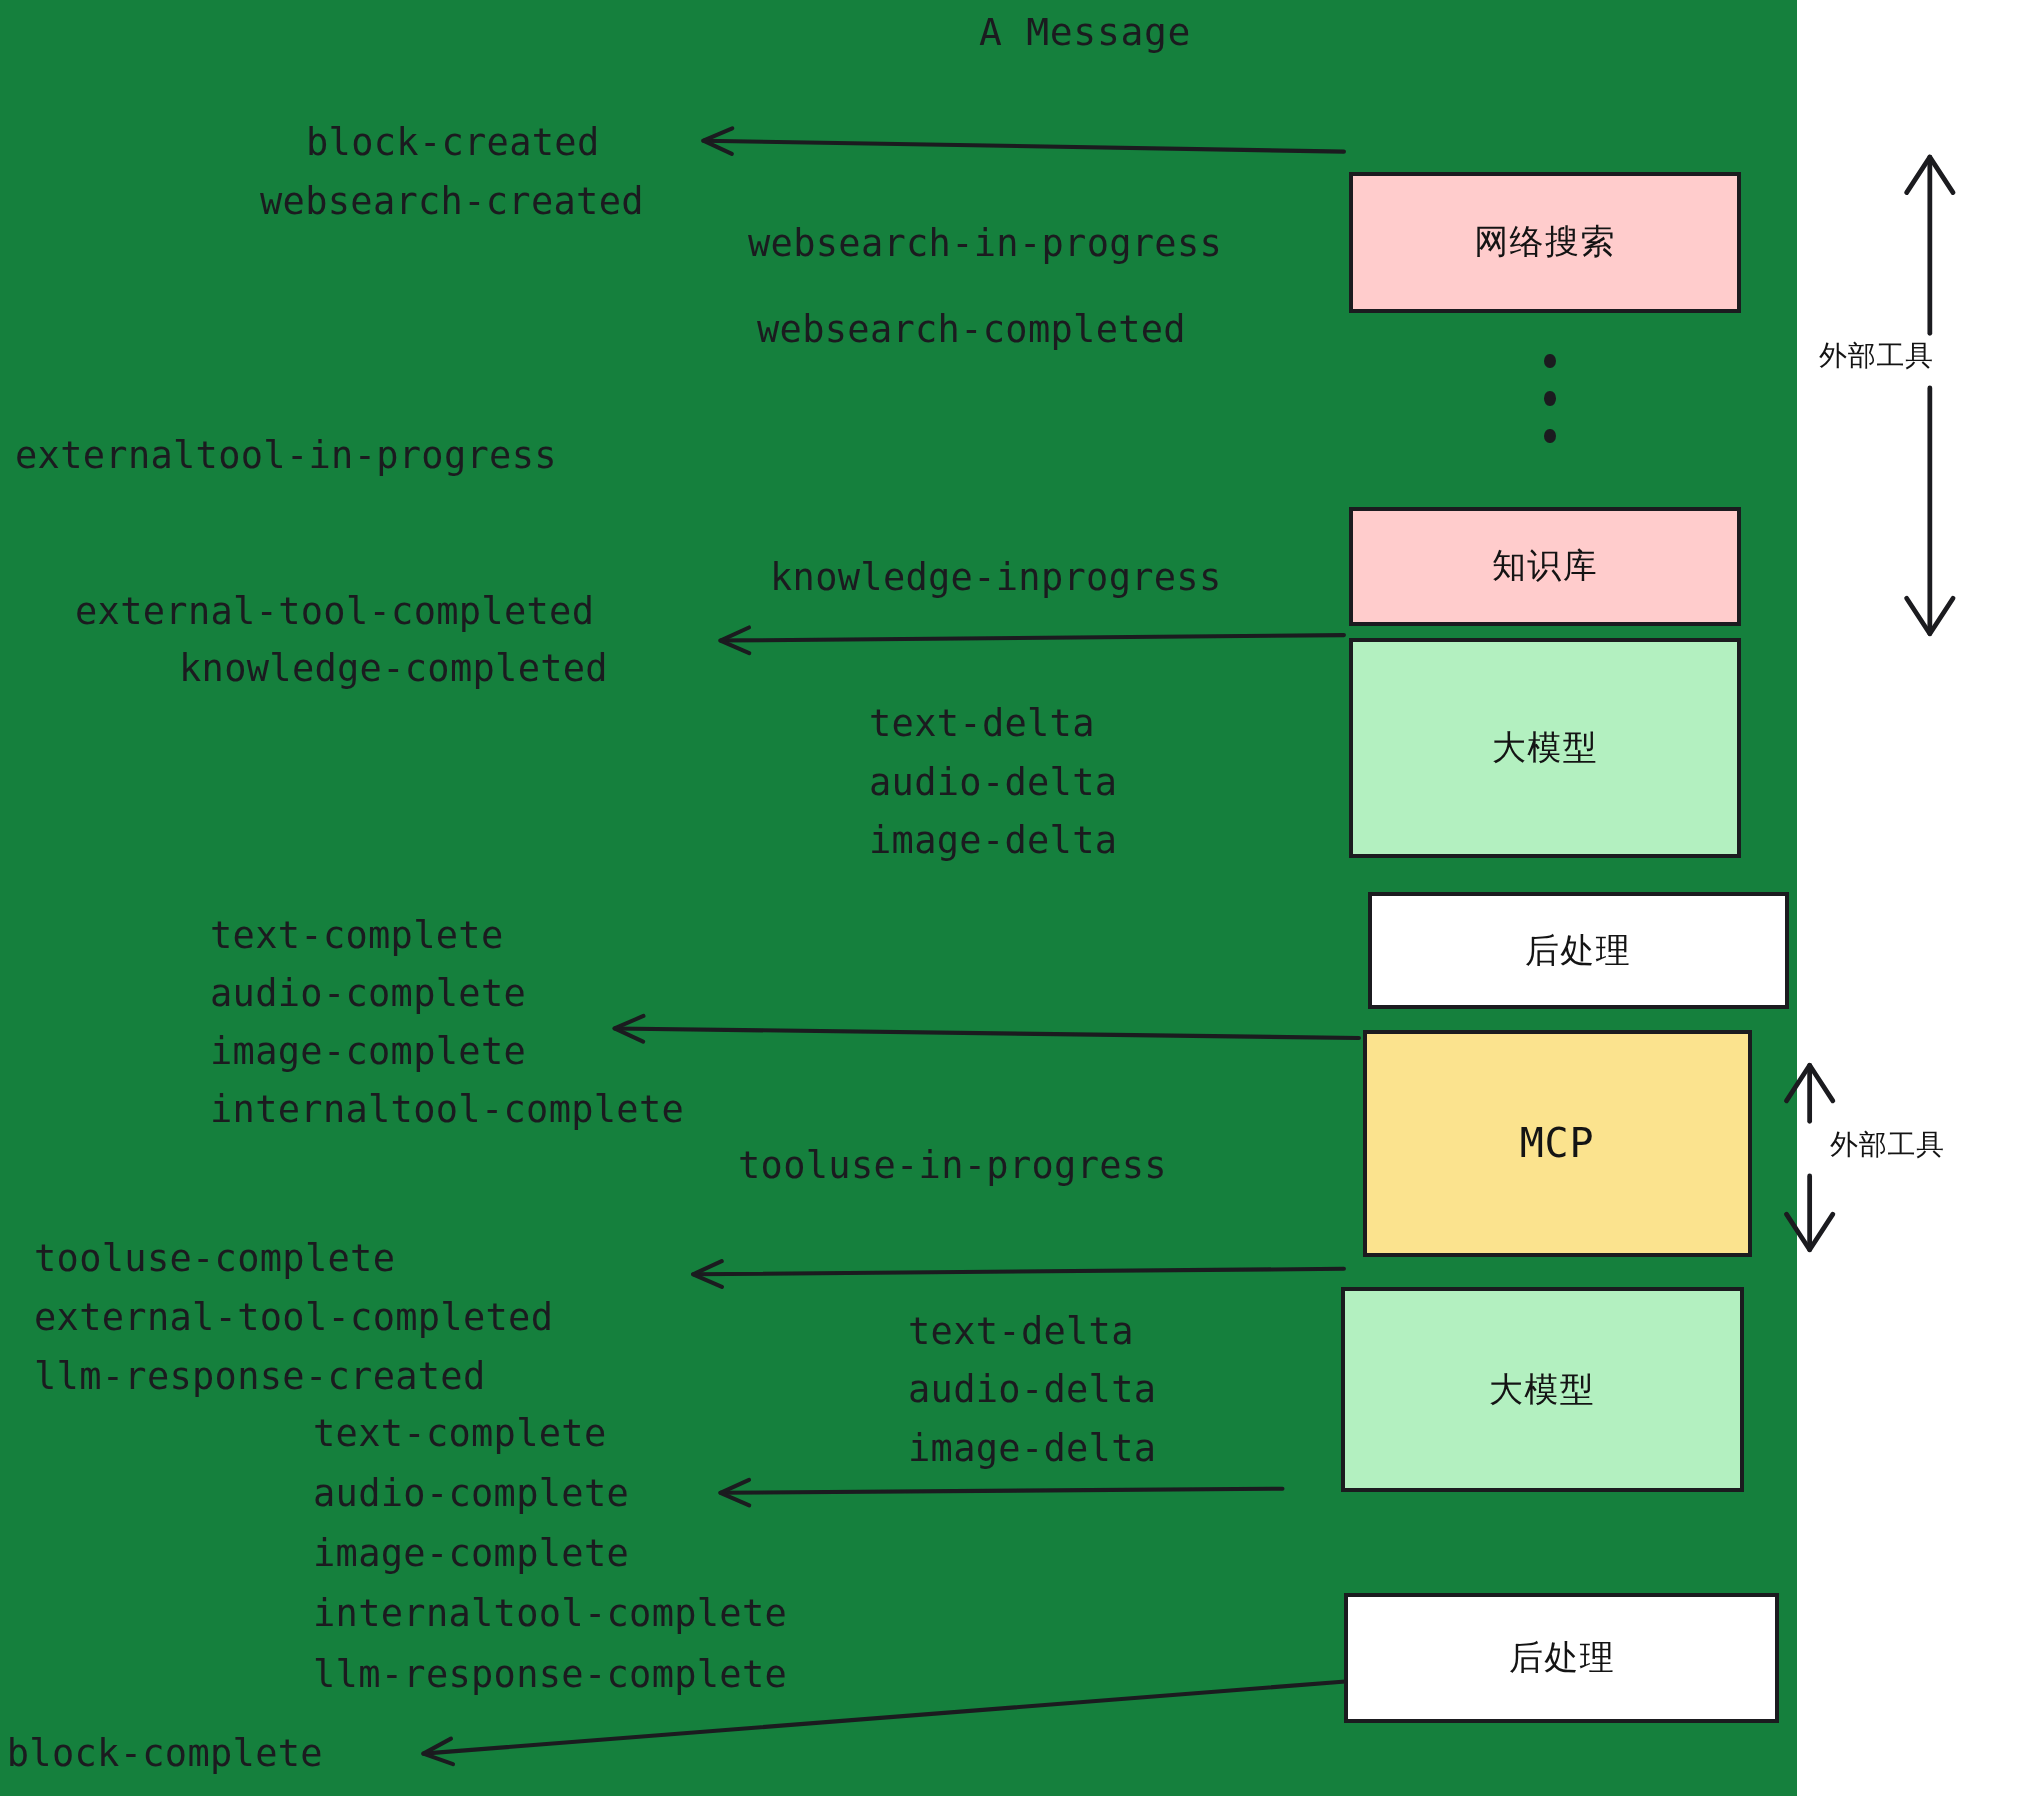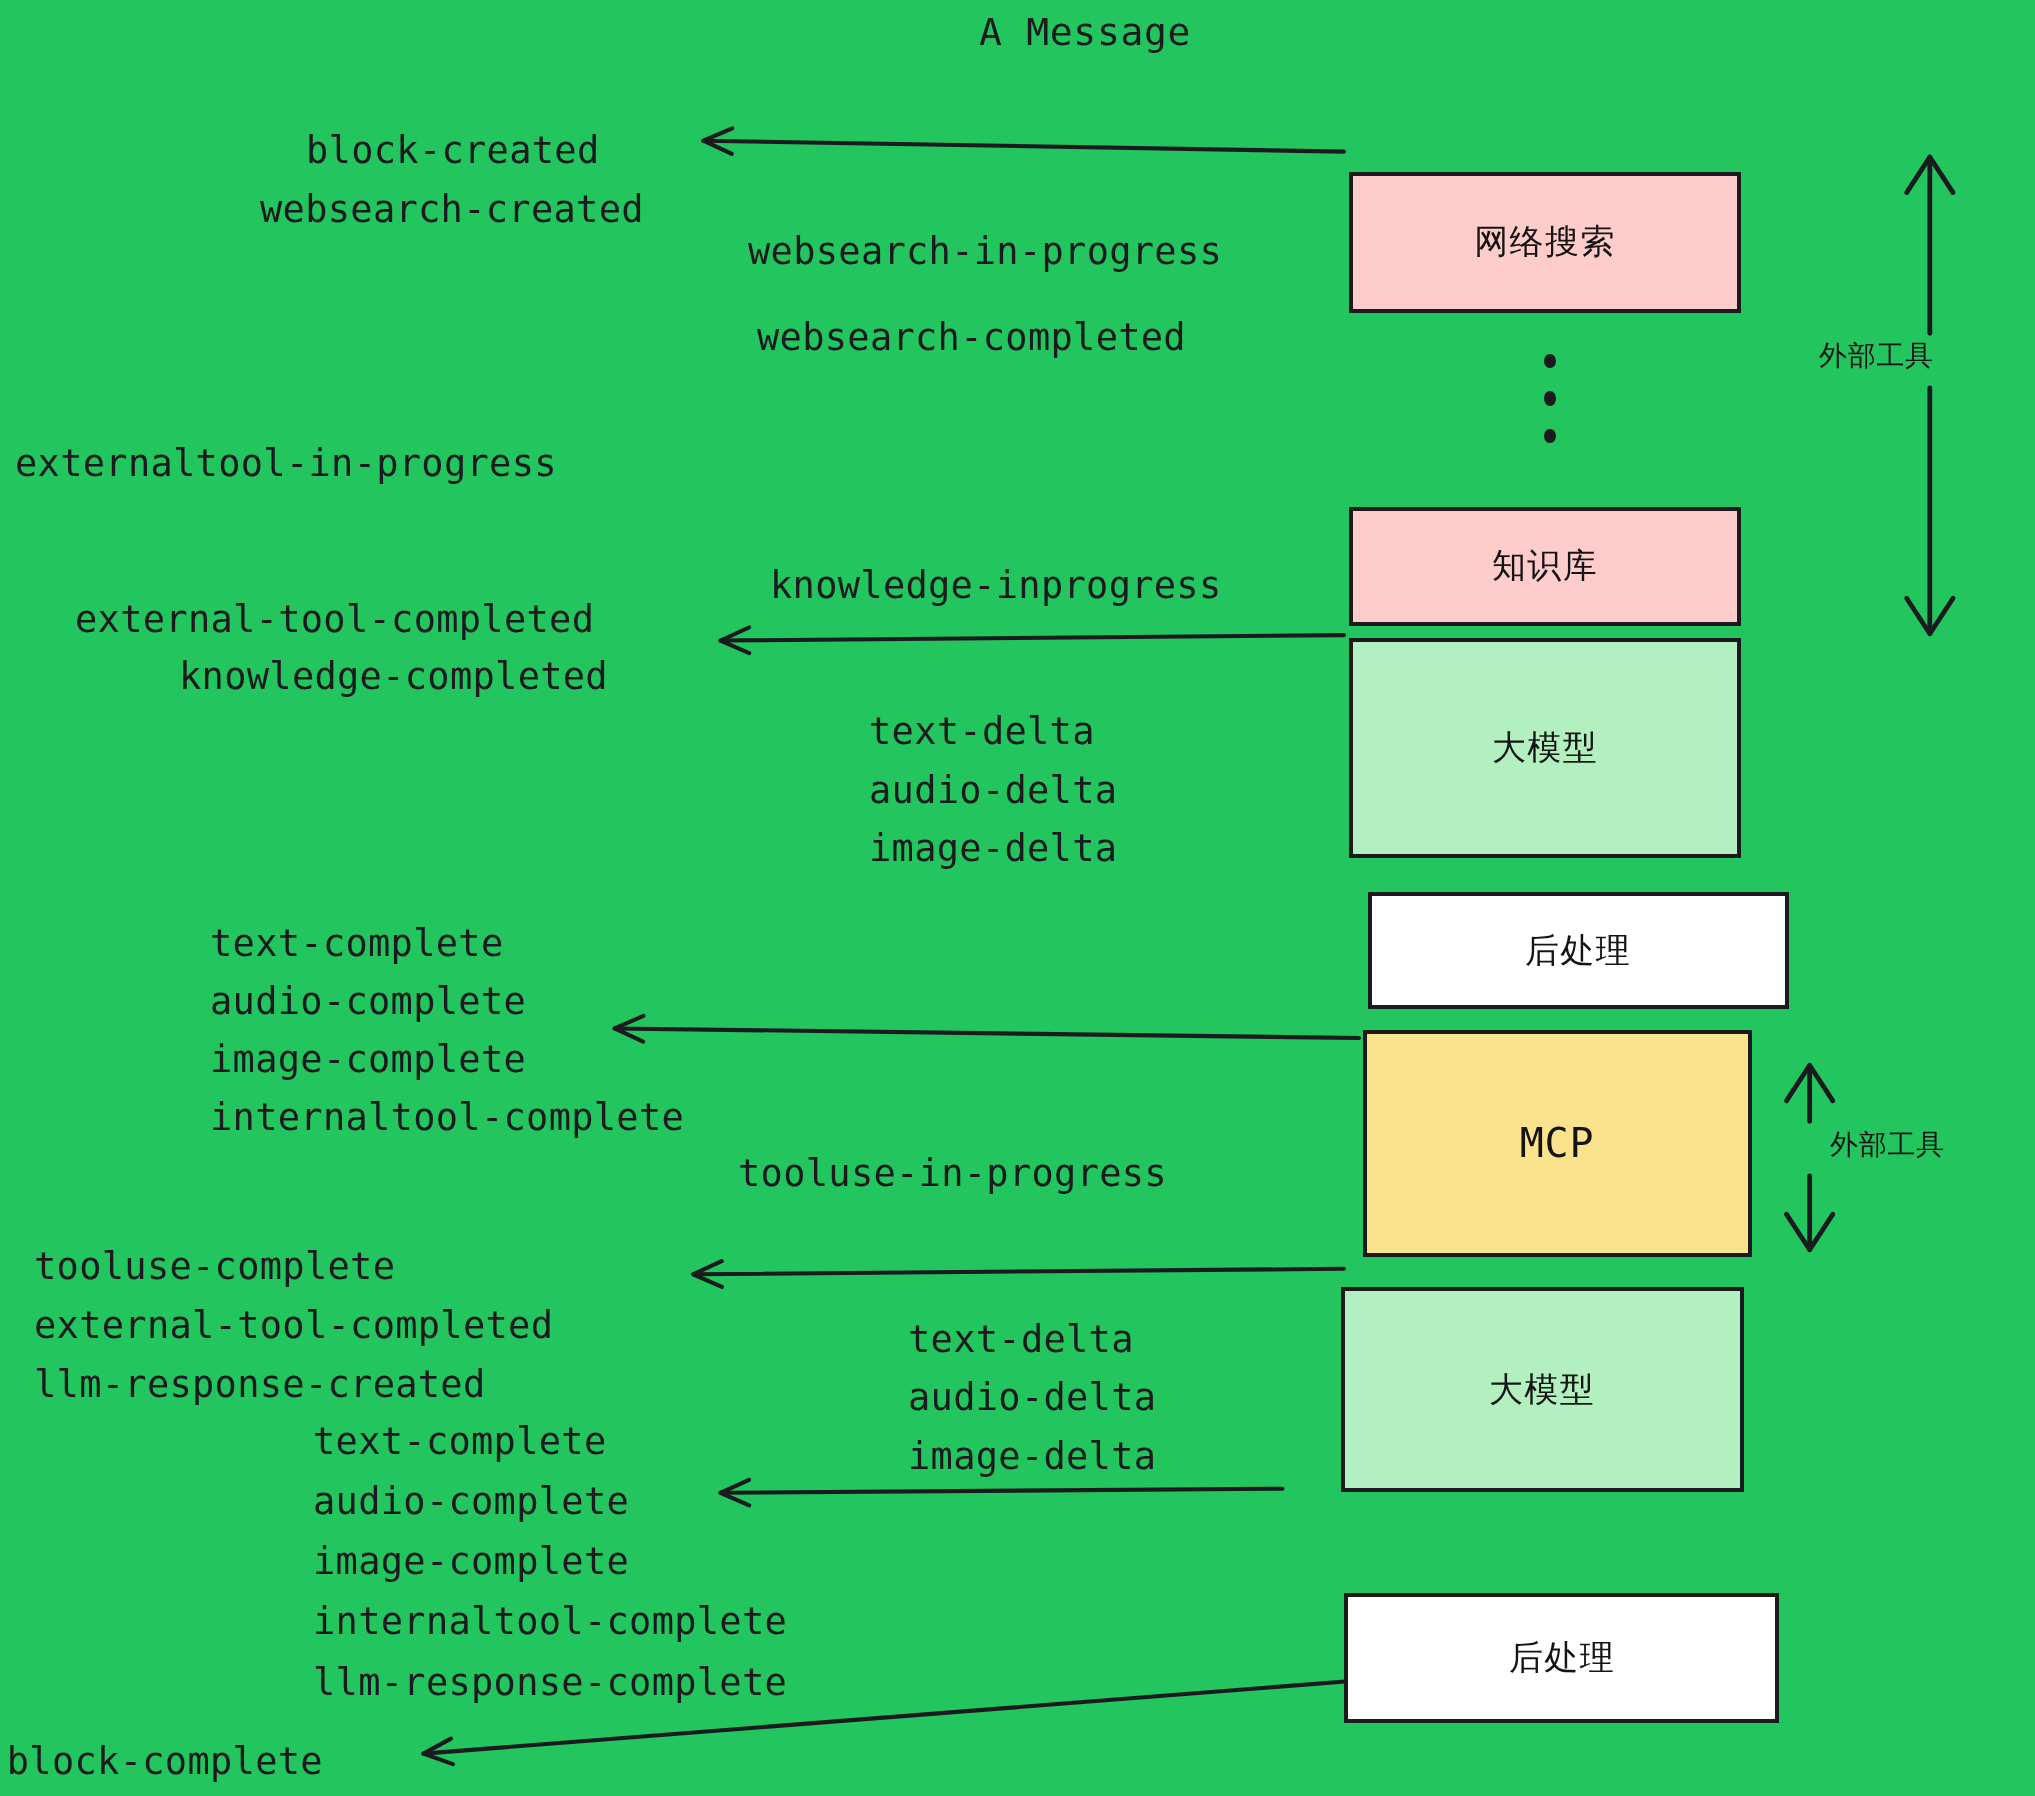--- a/index.html
+++ b/index.html
@@ -8,40 +8,39 @@
     background: #ffffff;
   }
   body {
     width: 2035px;
     height: 1796px;
     overflow: hidden;
     font-family: "DejaVu Sans Mono", monospace;
   }
   #stage {
     position: relative;
-    width: 2035px;
+    width: 1797px;
     height: 1796px;
-    background: #22c55e;
+    background: #15803d;
   }
   svg.layer {
     position: absolute;
     top: 0; left: 0;
     width: 2035px;
     height: 1796px;
     overflow: visible;
   }
   .lbl {
     position: absolute;
     font-family: "DejaVu Sans Mono", monospace;
     font-size: 37px;
     color: #1b1b1f;
     white-space: nowrap;
     letter-spacing: 0.3px;
     line-height: 1;
-    margin-top: 8px;
   }
   .title {
     position: absolute;
     font-family: "DejaVu Sans Mono", monospace;
     font-size: 38px;
     color: #1b1b1f;
     white-space: nowrap;
     letter-spacing: 0.7px;
   }
   .boxlabel {

